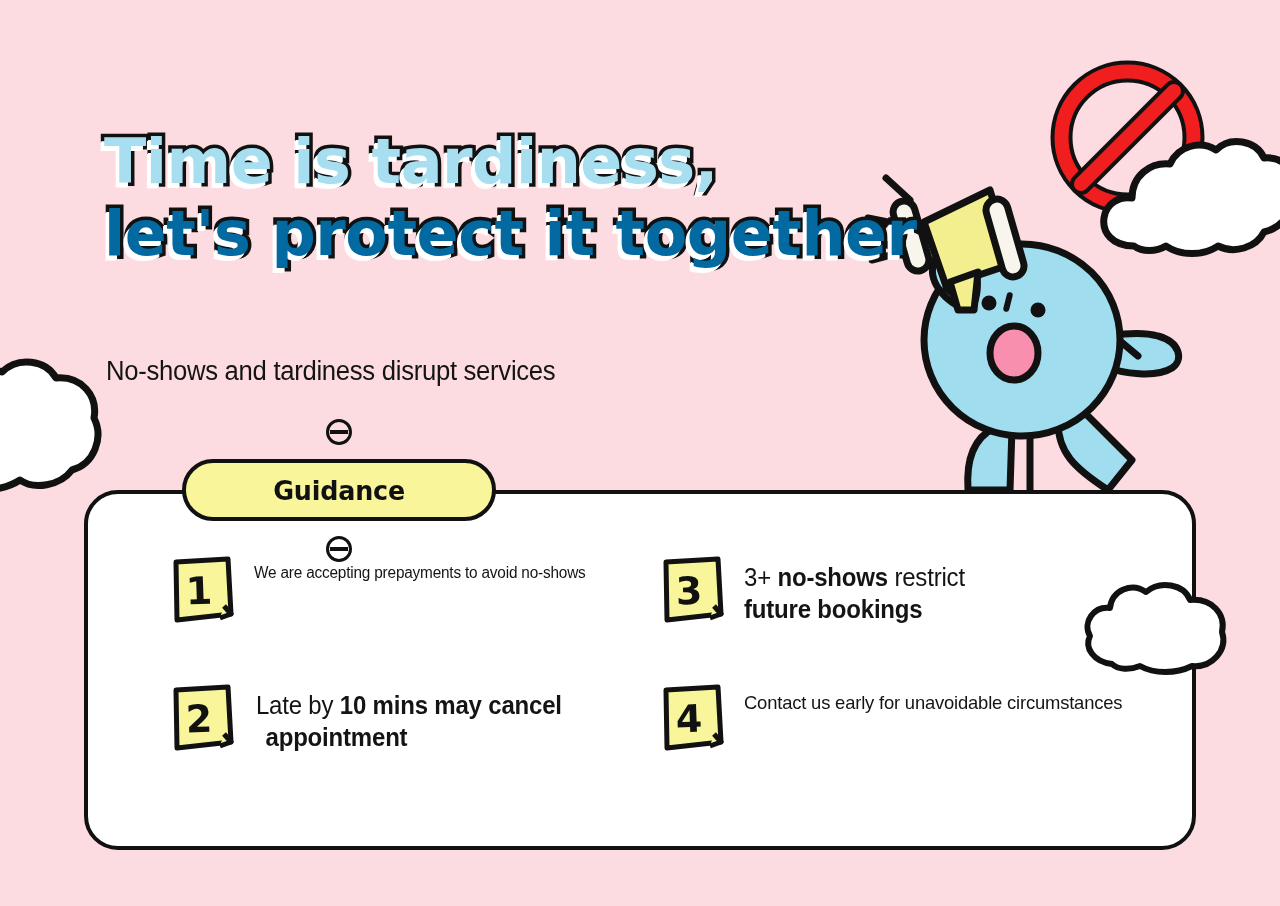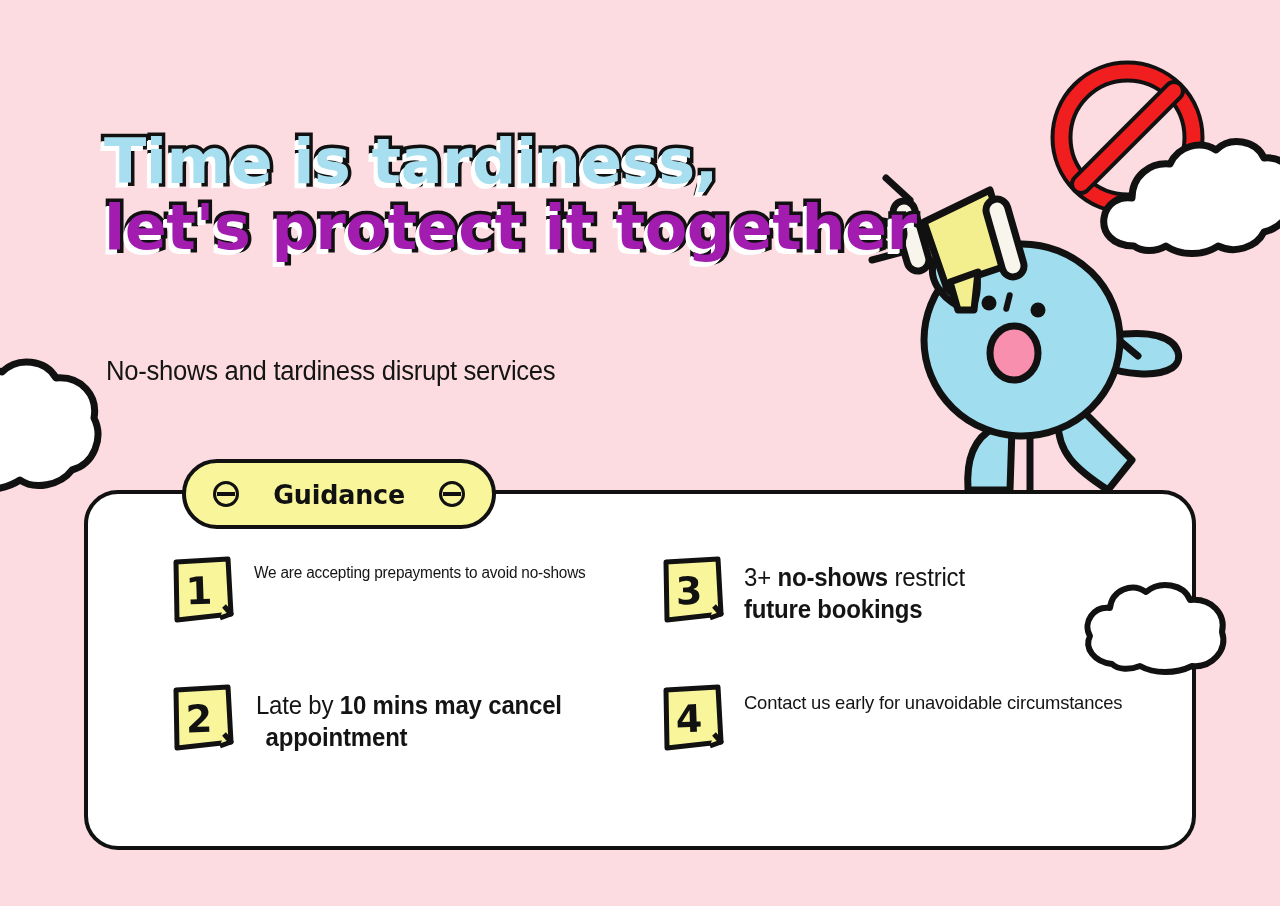--- a/index.html
+++ b/index.html
@@ -54,22 +54,22 @@
     paint-order: stroke fill;
     margin: 0;
   }
   .hl-line.l1 {
     color: #A7DEF0;
     text-shadow:
       -3px 4px 0 #FFFFFF,
       -4px 5px 0 #FFFFFF;
   }
   .hl-line.l2 {
-    color: #a21caf;
-    margin-top: 6px;
+    color: #0369a1;
+    margin-top: 12px;
     text-shadow:
       -3px 4px 0 #FFFFFF,
       -4px 5px 0 #FFFFFF;
   }
 
   
   .subtitle {
     position: absolute;
     left: 106px;
     top: 356px;
@@ -96,30 +96,31 @@
     box-sizing: border-box;
     z-index: 5;
   }
 
   
   .pill {
     position: absolute;
     left: 182px;
     top: 459px;
     width: 314px;
-    height: 70px;
+    height: 62px;
     background: #F8F59A;
     border: 4px solid #111111;
     border-radius: 40px;
     box-sizing: border-box;
     display: flex;
     align-items: center;
     justify-content: center;
     gap: 30px;
     z-index: 7;
+    flex-direction: column;
   }
   .pill-label {
     font-family: "DejaVu Sans", sans-serif;
     font-weight: bold;
     font-size: 27px;
     color: #111111;
     letter-spacing: -0.2px;
     transform: scaleX(0.94);
   }
   .screw {

